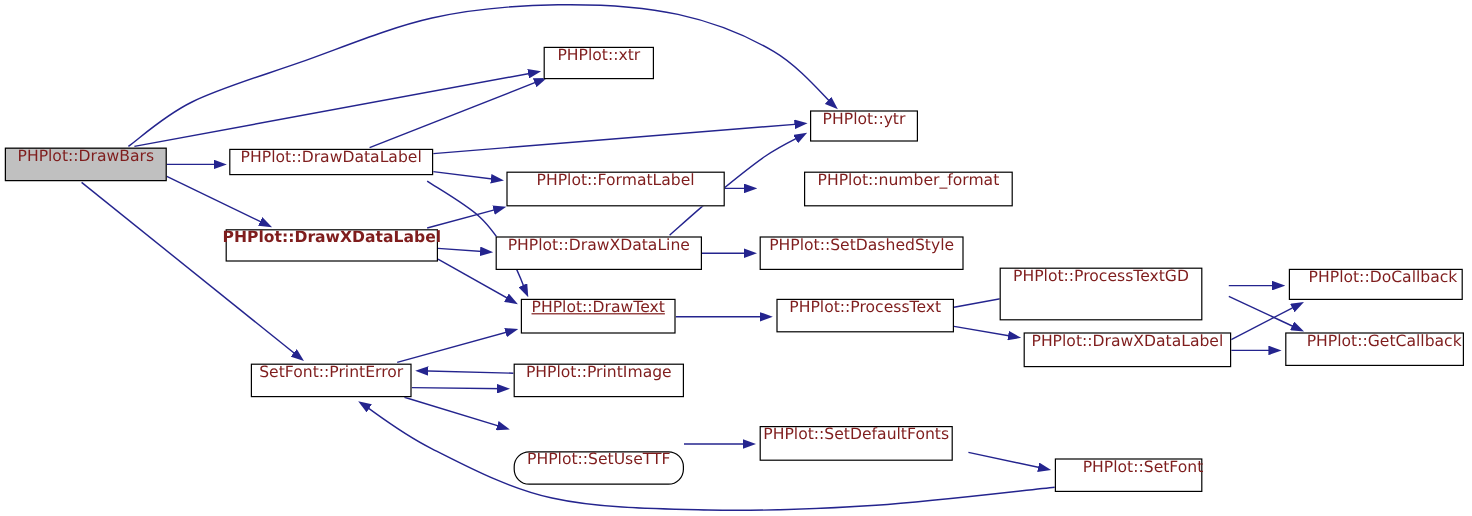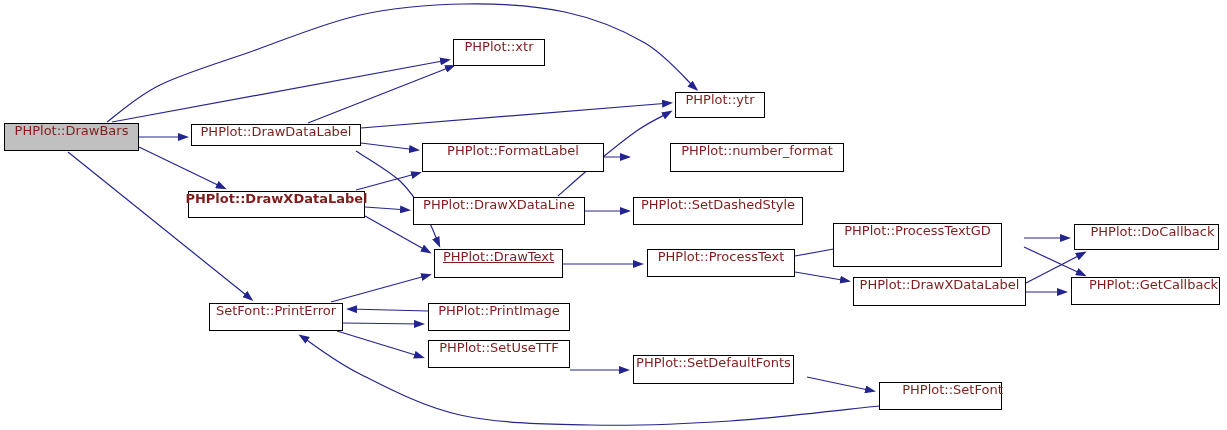--- a/index.html
+++ b/index.html
@@ -111,21 +111,21 @@
       </div>
       <div class="node" style="left: 1071px; top: 277px; width: 149px; height: 28px; border-color: rgb(0, 0, 0); background: rgb(255, 255, 255); padding-left: 16px;">
         <span>PHPlot::GetCallback</span>
       </div>
       <div class="node" style="left: 209px; top: 303px; width: 134px; height: 28px; border-color: rgb(0, 0, 0); background: rgb(255, 255, 255);">
         <span>SetFont::PrintError</span>
       </div>
       <div class="node" style="left: 428px; top: 303px; width: 142px; height: 28px; border-color: rgb(0, 0, 0); background: rgb(255, 255, 255);">
         <span>PHPlot::PrintImage</span>
       </div>
-      <div class="node" style="left: 428px; top: 340px; width: 142px; height: 28px; border-color: rgb(0, 0, 0); background: rgb(255, 255, 255);">
+      <div class="node" style="left: 428px; top: 376px; width: 142px; height: 28px; border-color: rgb(0, 0, 0); background: rgb(255, 255, 255); border-radius: 13px;">
         <span>PHPlot::SetUseTTF</span>
       </div>
       <div class="node" style="left: 633px; top: 355px; width: 161px; height: 29px; border-color: rgb(0, 0, 0); background: rgb(255, 255, 255);">
         <span>PHPlot::SetDefaultFonts</span>
       </div>
       <div class="node" style="left: 879px; top: 382px; width: 123px; height: 28px; border-color: rgb(0, 0, 0); background: rgb(255, 255, 255); padding-left: 24px;">
         <span>PHPlot::SetFont</span>
       </div>
     </div>
 </div>

